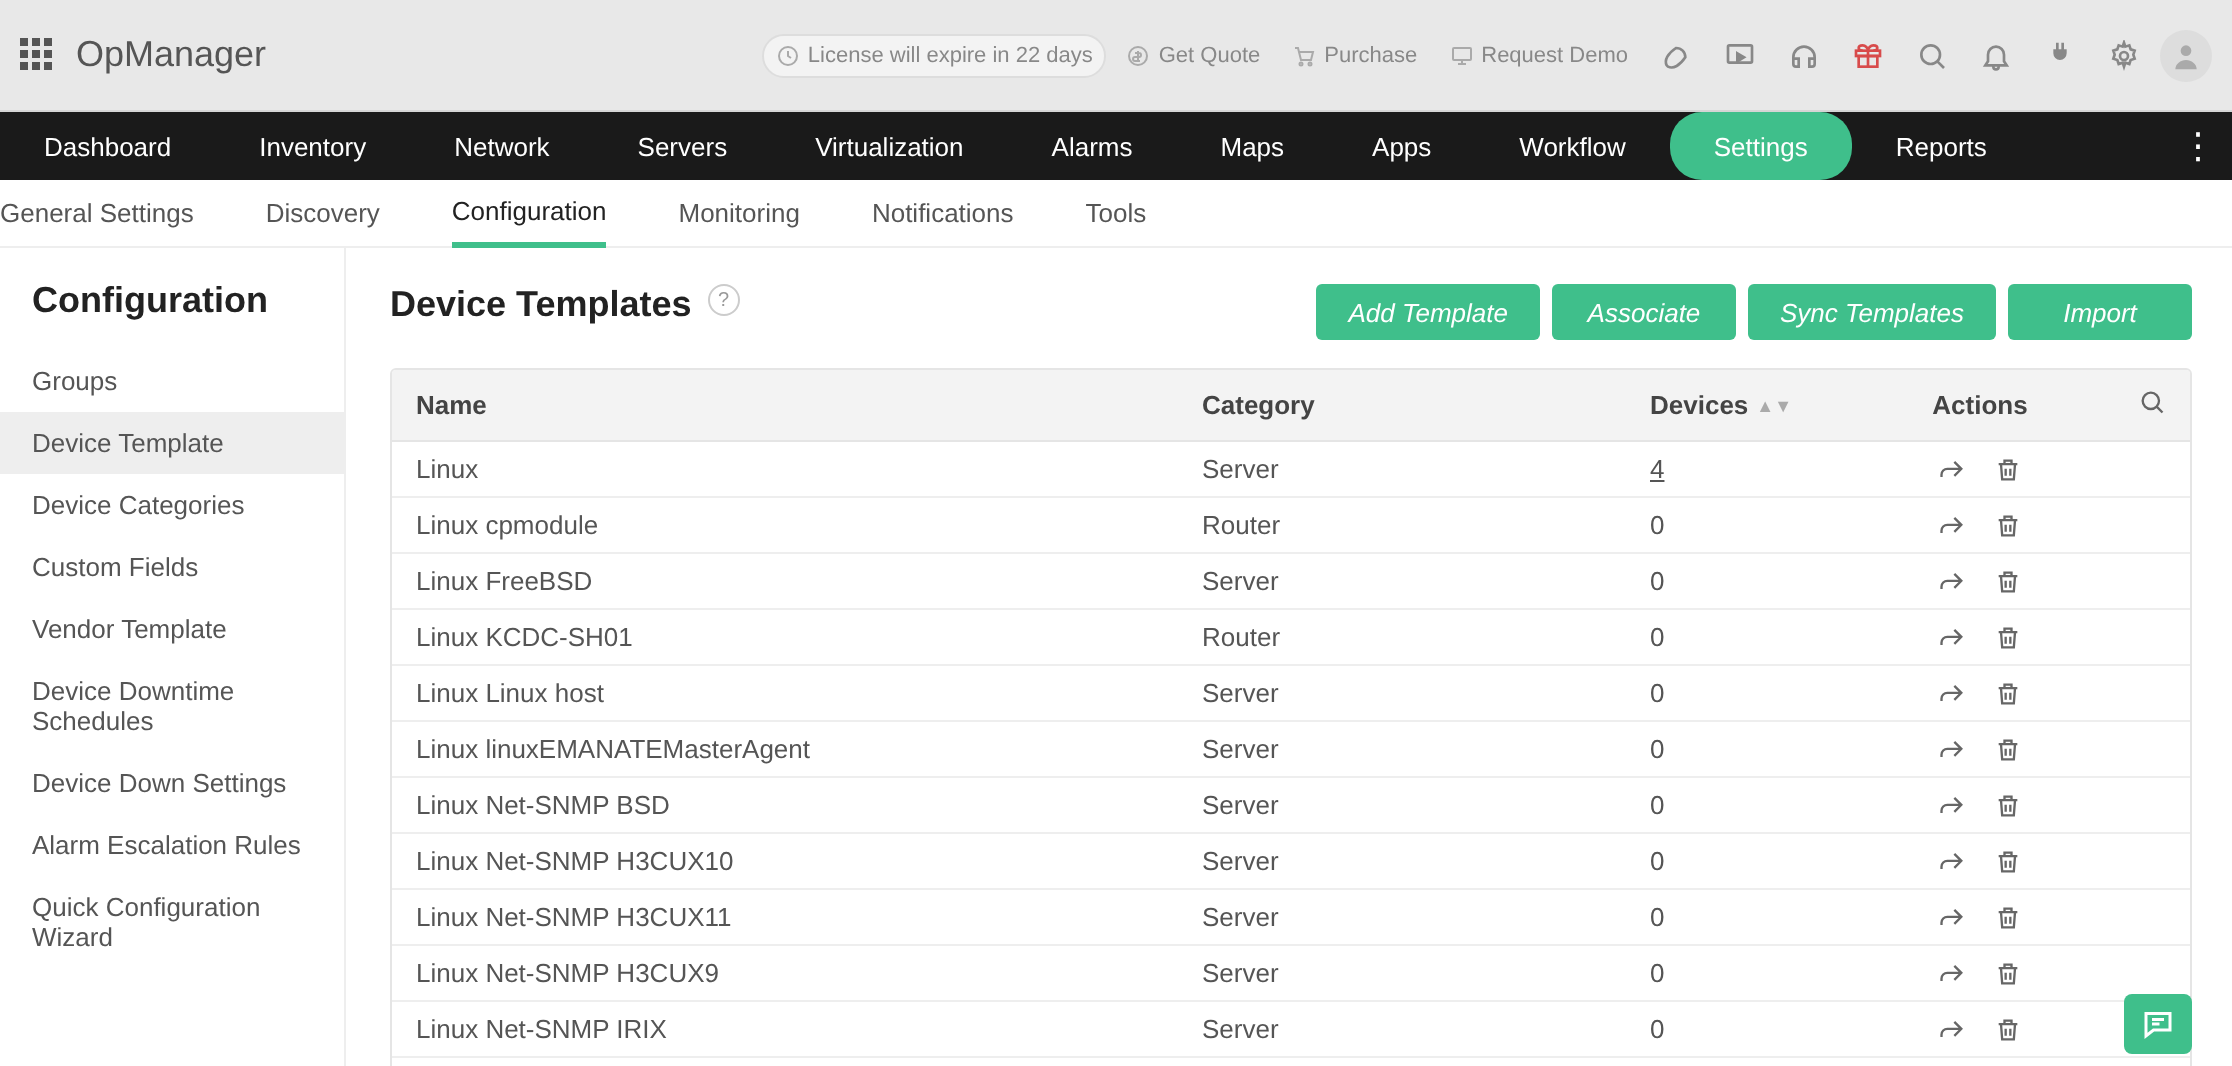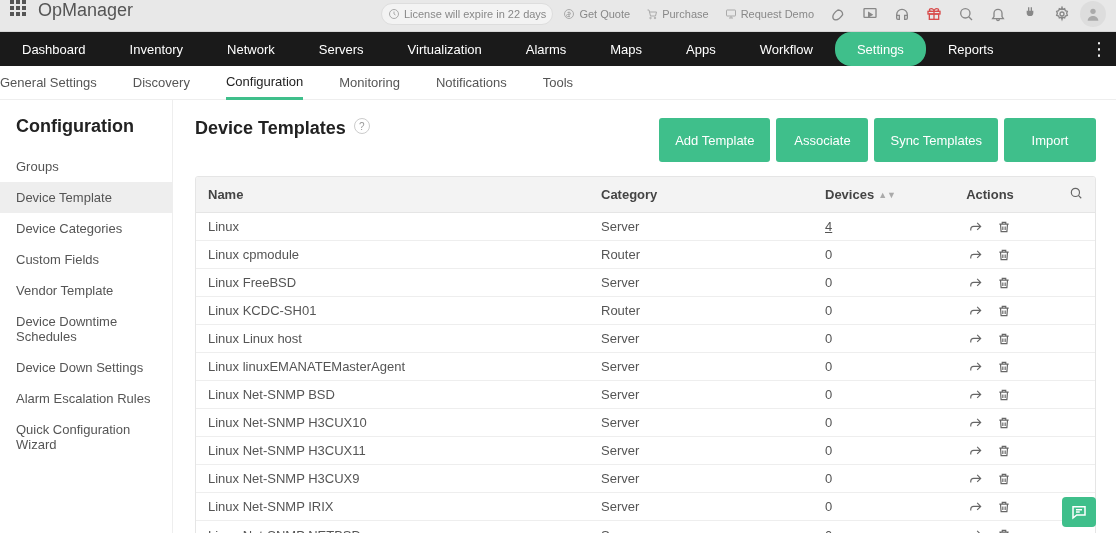--- a/index.html
+++ b/index.html
@@ -1,17 +1,17 @@
 <!DOCTYPE html>
 <html><head>
 <meta charset="utf-8">
 <style>
 * { box-sizing: border-box; margin: 0; padding: 0; }
 body { font-family: -apple-system, BlinkMacSystemFont, "Segoe UI", Arial, sans-serif; font-size: 13px; color: #333; background: #fff; width: 1116px; }
-.topbar { height: 32px; background: #e8e8e8; border-bottom: 1px solid #d5d5d5; display: flex; align-items: flex-start; padding: 0 10px; }
+.topbar { height: 56px; background: #e8e8e8; border-bottom: 1px solid #d5d5d5; display: flex; align-items: center; padding: 0 10px; }
 .apps-grid { width: 18px; height: 18px; display: grid; grid-template-columns: repeat(3,4px); grid-template-rows: repeat(3,4px); gap: 2px; margin-right: 10px; }
 .apps-grid span { background:#555; width:4px; height:4px; }
 .brand { font-size: 18px; color: #555; font-weight: 400; }
 .topbar-right { margin-left: auto; display: flex; align-items: center; gap: 4px; }
 .pill, .tlink { display:flex; align-items:center; color:#888; font-size:11px; padding:0 6px; height:22px; }
 .pill { background:#f3f3f3; border-radius:11px; border:1px solid #ddd; }
 .top-ico { width:28px; height:28px; display:flex; align-items:center; justify-content:center; color:#888; }
 .top-ico .gift { color:#d84b4b; }
 .avatar { width:26px;height:26px;border-radius:50%;background:#ddd;display:flex;align-items:center;justify-content:center;color:#aaa; }
 
@@ -28,21 +28,21 @@
 .sidebar { width:173px; border-right:1px solid #eee; padding:16px 0 0 0; min-height:440px; }
 .sidebar h2 { font-size:18px; font-weight:600; color:#222; padding:0 16px 14px; }
 .side-item { font-size:13px; color:#555; padding:8px 16px; }
 .side-item.active { background:#eee; }
 
 .main { flex:1; padding:18px 20px 0 22px; }
 .main-head { display:flex; margin-bottom:14px; }
 .main-head h1 { font-size:18px; font-weight:600; color:#222; margin-right:8px; }
 .help-dot { width:16px;height:16px;border-radius:50%;border:1px solid #ccc;display:flex;align-items:center;justify-content:center;font-size:10px;color:#999; }
 .btns { margin-left:auto; display:flex; gap:6px; }
-.btn { background:#3fbf8b; color:#fff; border:none; border-radius:3px; padding:0 16px; height:44px; font-size:13px; cursor:pointer; min-width:92px; }
+.btn { background:#3fbf8b; color:#fff; border:none; border-radius:3px; padding:0 16px; height:28px; font-size:13px; cursor:pointer; min-width:92px;font-style:italic; }
 
 .tbl { border:1px solid #e5e5e5; border-radius:3px; overflow:hidden; }
 .thead { display:flex; background:#f3f3f3; border-bottom:1px solid #e5e5e5; height:36px; align-items:center; font-weight:600; color:#444; font-size:13px; }
 .col-name { width:405px; padding-left:12px; }
 .col-cat  { width:224px; }
 .col-dev  { width:130px; display:flex; align-items:center; gap:4px; }
 .col-act  { width:70px; text-align:center; }
 .col-srch { flex:1; text-align:right; padding-right:12px; }
 .trow { display:flex; height:28px; align-items:center; border-bottom:1px solid #eee; font-size:13px; color:#555; }
 .trow:last-child { border-bottom:none; }

